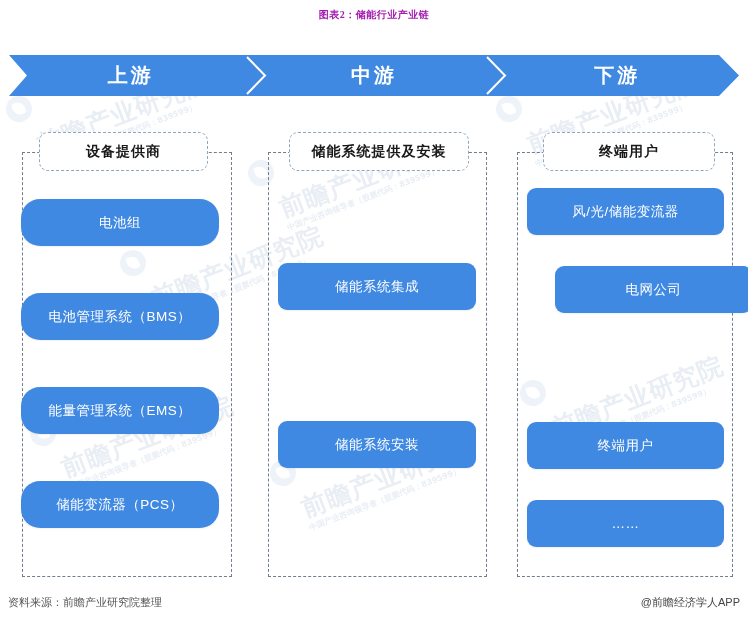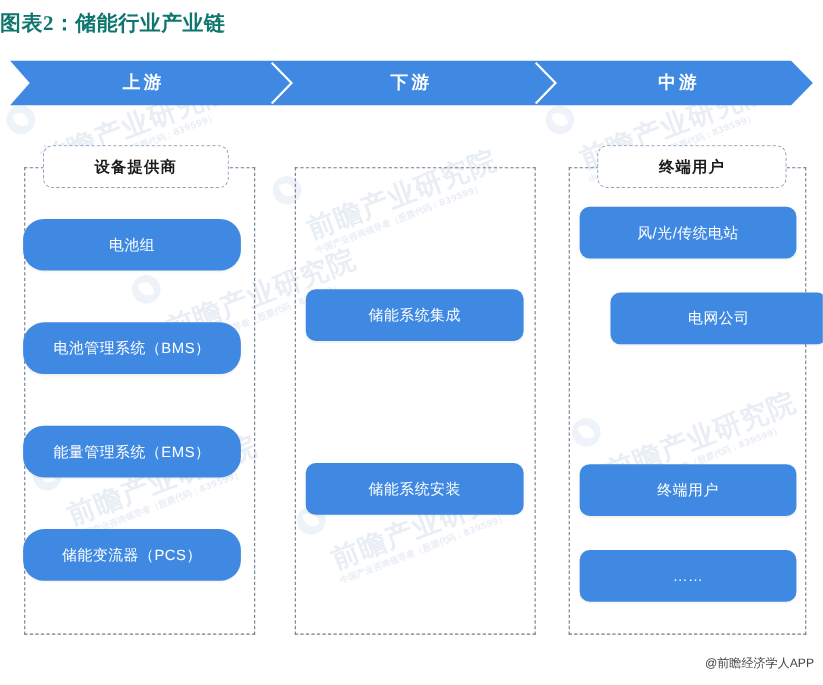--- a/index.html
+++ b/index.html
@@ -31,45 +31,46 @@
   }
   .wm-mark::after{
     content:"";position:absolute;left:7px;top:6px;
     width:12px;height:13px;border-radius:2px 8px 2px 8px;
     background:#ffffff;
   }
 
   
   .chart-title{
     position:absolute;left:0;top:8px;width:748px;
+    text-align:center;
     font-family:"Liberation Serif","DejaVu Serif",serif;
     font-weight:bold;
-    font-size:19px;
-    color:#0f766e;
+    font-size:10px;
+    color:#a21caf;
     letter-spacing:0.5px;
     z-index:3;
   }
 
   
   .banner{
     position:absolute;left:9px;top:55px;width:730px;height:41px;
     z-index:2;
   }
   .banner svg{display:block;}
   .banner-labels{
     position:absolute;left:0;top:0;width:730px;height:41px;
     display:flex;
   }
   .banner-label{
     flex:1;
     display:flex;align-items:center;justify-content:center;
     color:#ffffff;
     font-family:"Liberation Serif","DejaVu Serif",serif;
     font-weight:bold;
-    font-size:16px;
+    font-size:20px;
     letter-spacing:3px;
   }
 
   
   .columns{position:absolute;left:0;top:0;width:640px;height:623px;z-index:2;}
   .column{
     position:absolute;
     top:152px;
     height:425px;
     border:1px dashed #6f7d8c;
@@ -179,45 +180,47 @@
 <div class="chart-title">图表2：储能行业产业链</div>
 
 <div class="banner">
   <svg width="730" height="41" viewBox="0 0 730 41">
     <path d="M0,0 L710,0 L730,20.5 L710,41 L0,41 L18,20.5 Z" fill="#4089e2"></path>
     <path d="M238,2 L256,20.5 L238,39" fill="none" stroke="#ffffff" stroke-width="2"></path>
     <path d="M478,2 L496,20.5 L478,39" fill="none" stroke="#ffffff" stroke-width="2"></path>
   </svg>
   <div class="banner-labels">
     <div class="banner-label">上游</div>
+    <div class="banner-label">中游</div>
     <div class="banner-label">下游</div>
-    <div class="banner-label">中游</div>
   </div>
 </div>
 
 <div class="columns">
 
   <div class="column" id="col-up">
     <div class="col-head">设备提供商</div>
     <div class="node slot0">电池组</div>
     <div class="node slot1">电池管理系统（BMS）</div>
     <div class="node slot2">能量管理系统（EMS）</div>
     <div class="node slot3">储能变流器（PCS）</div>
   </div>
 
   <div class="column" id="col-mid">
+    <div class="col-head">储能系统提供及安装</div>
     <div class="node mslot1">储能系统安装</div>
     <div class="node mslot0">储能系统集成</div>
   </div>
 
   <div class="column" id="col-down">
     <div class="col-head">终端用户</div>
-    <div class="node dslot0">风/光/传统电站</div>
+    <div class="node dslot0">风/光/储能变流器</div>
     <div class="node dslot1">电网公司</div>
     <div class="node dslot3">终端用户</div>
     <div class="node dslot4">……</div>
   </div>
 
 </div>
 
 <div class="footer">
+  <span class="src">资料来源：前瞻产业研究院整理</span>
   <span class="brand">@前瞻经济学人APP</span>
 </div>
 
 </body></html>

